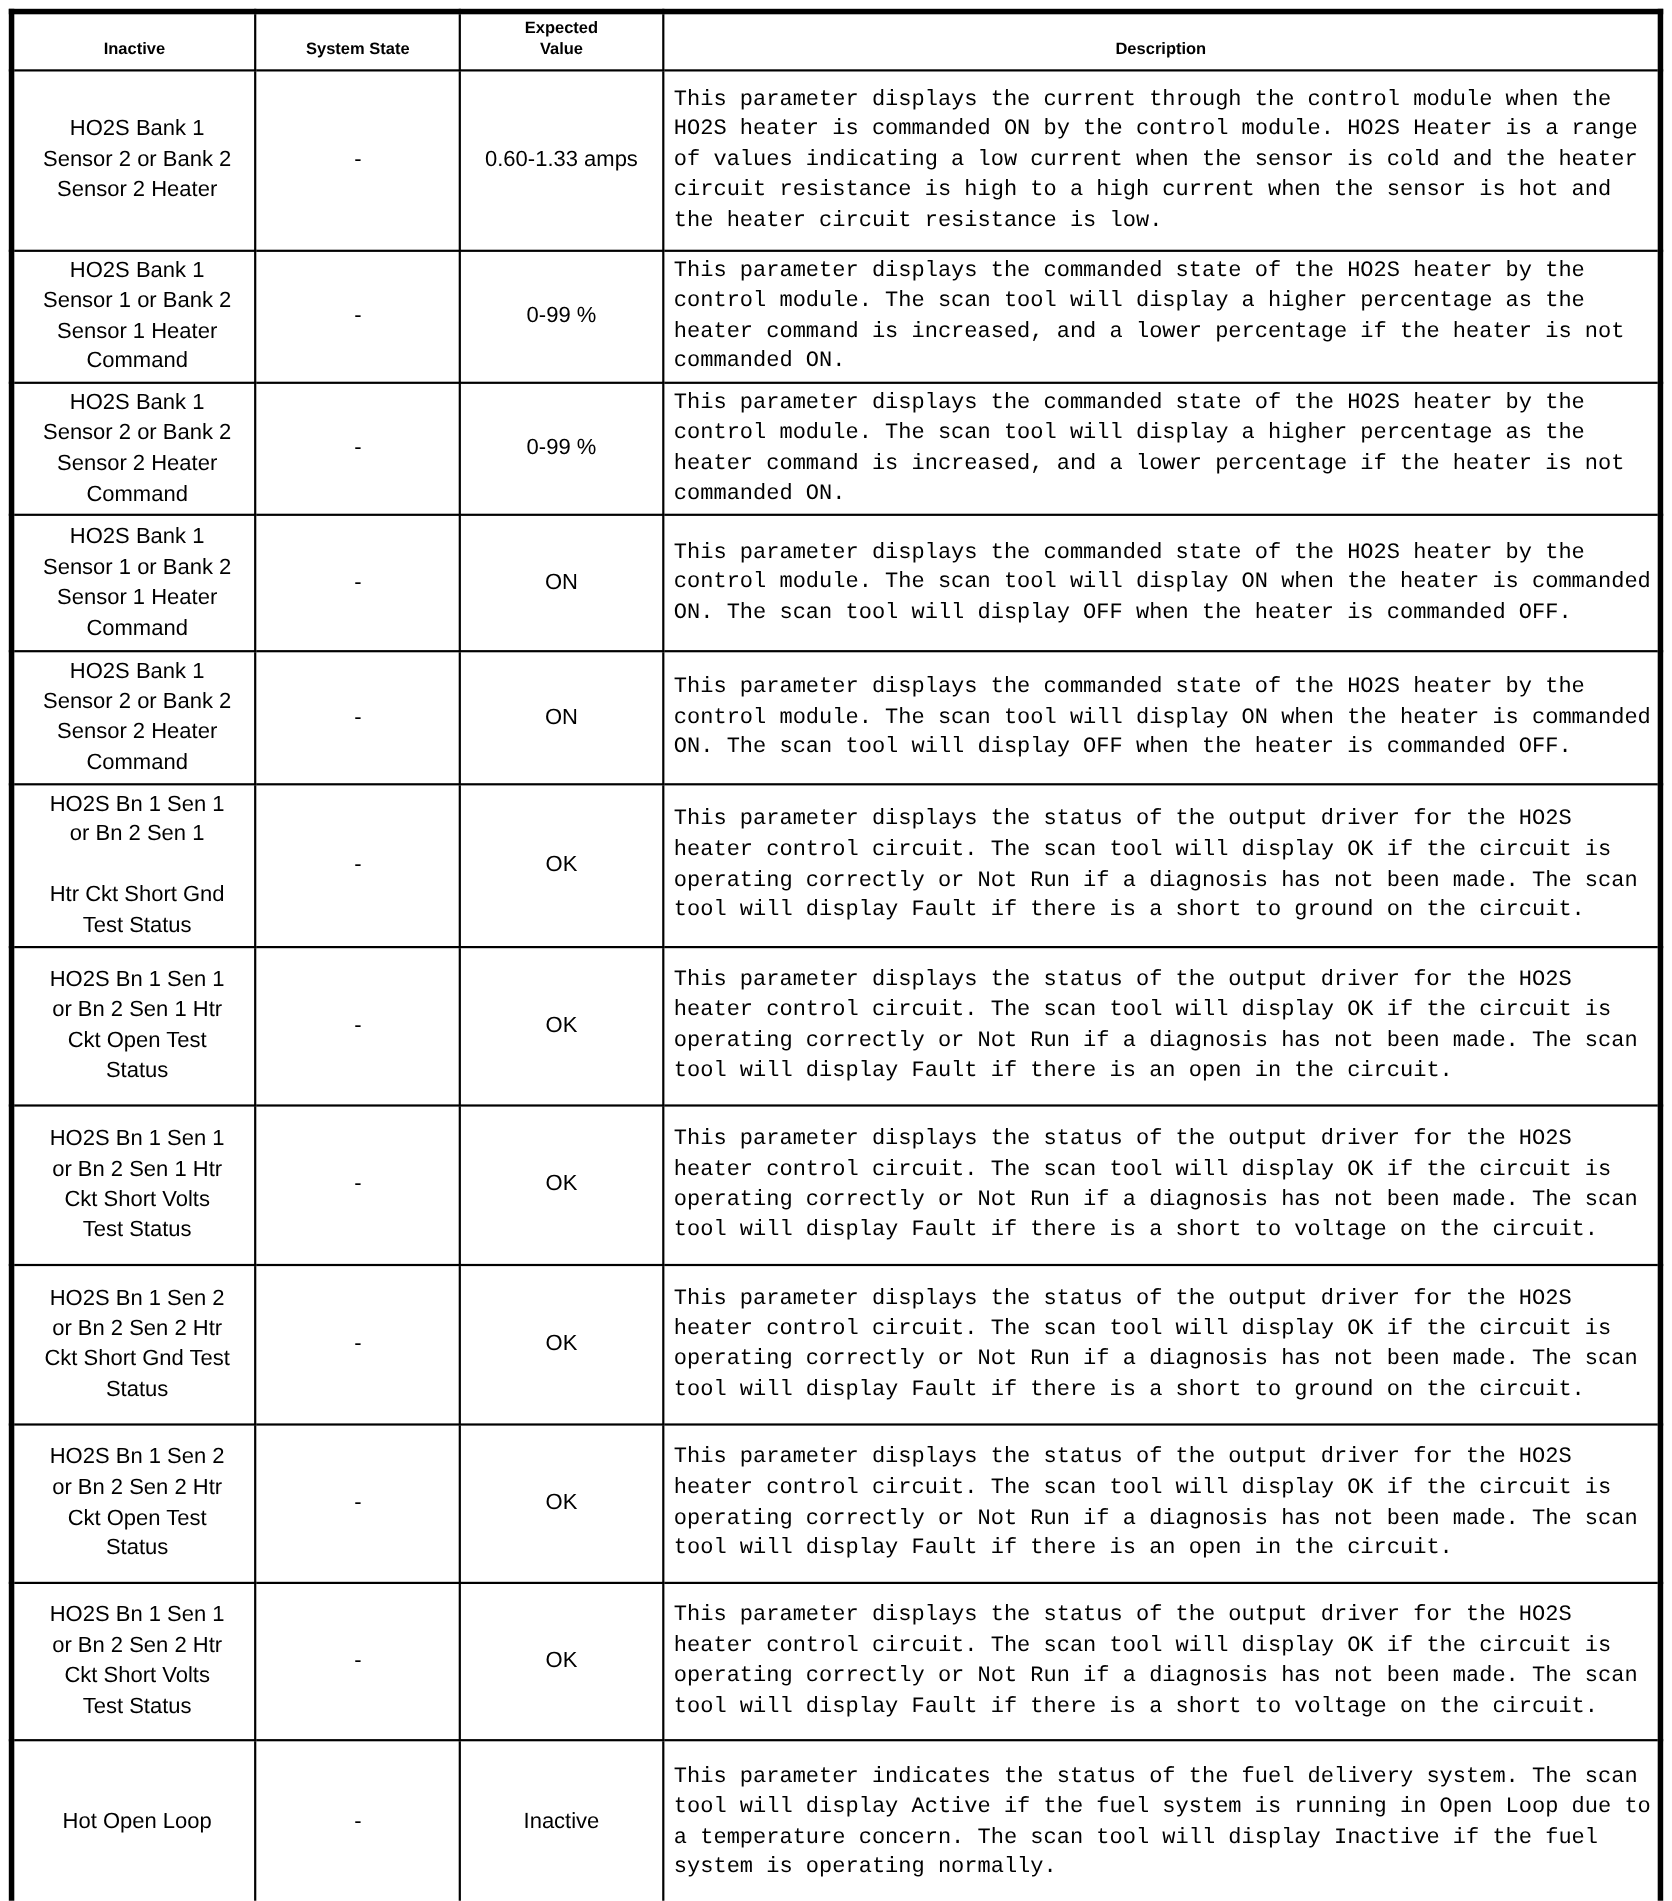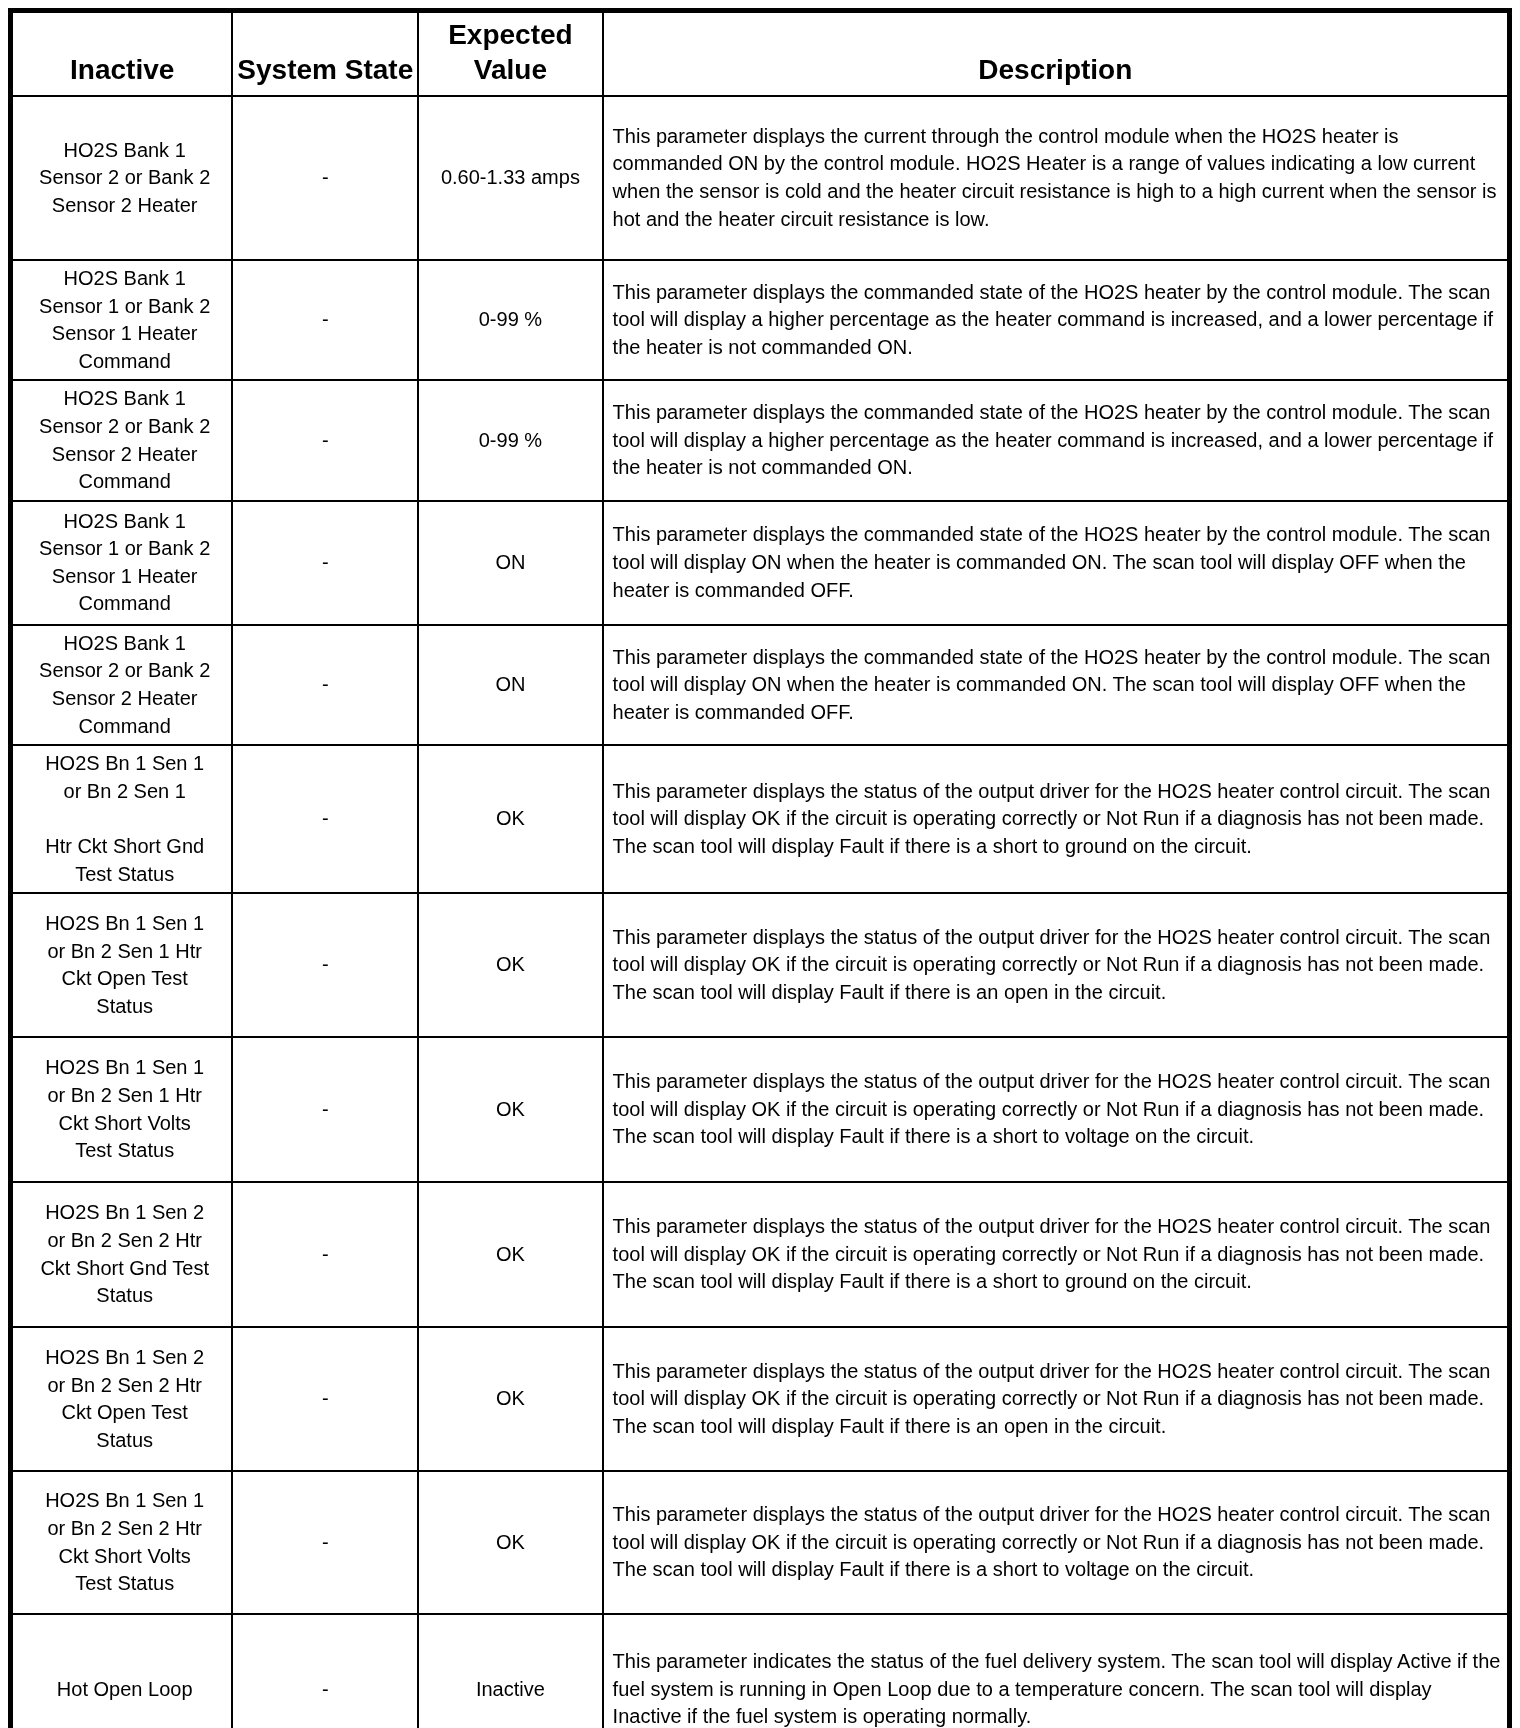--- a/index.html
+++ b/index.html
@@ -28,21 +28,21 @@
   }
   table.params {
     border: 5px solid #000000;
   }
   col.c-param { width: 14.8%; }
   col.c-state { width: 12.4%; }
   col.c-value { width: 12.3%; }
   col.c-desc  { width: 60.5%; }
 
   th {
-    font-size: 28px;
+    font-size: 15px;
     font-weight: bold;
     text-align: center;
     vertical-align: bottom;
     padding: 4px 4px 8px 4px;
     white-space: pre-line;
     line-height: 1.25;
   }
   td {
     font-size: 20px;
     line-height: 1.38;
@@ -55,20 +55,21 @@
     padding-left: 7px;
     padding-right: 2px;
   }
   td.state, td.value {
     text-align: center;
   }
   td.desc {
     text-align: left;
     padding-left: 9px;
     padding-right: 6px;
+    font-family: Liberation Mono, monospace;
   }
   
   tr.hdr  { height: 52px;  }
   tr.r0   { height: 164px; }
   tr.r1   { height: 117px; }
   tr.r2   { height: 115px; }
   tr.r3   { height: 124px; }
   tr.r4   { height: 116px; }
   tr.r5   { height: 145px; }
   tr.r6   { height: 144px; }

